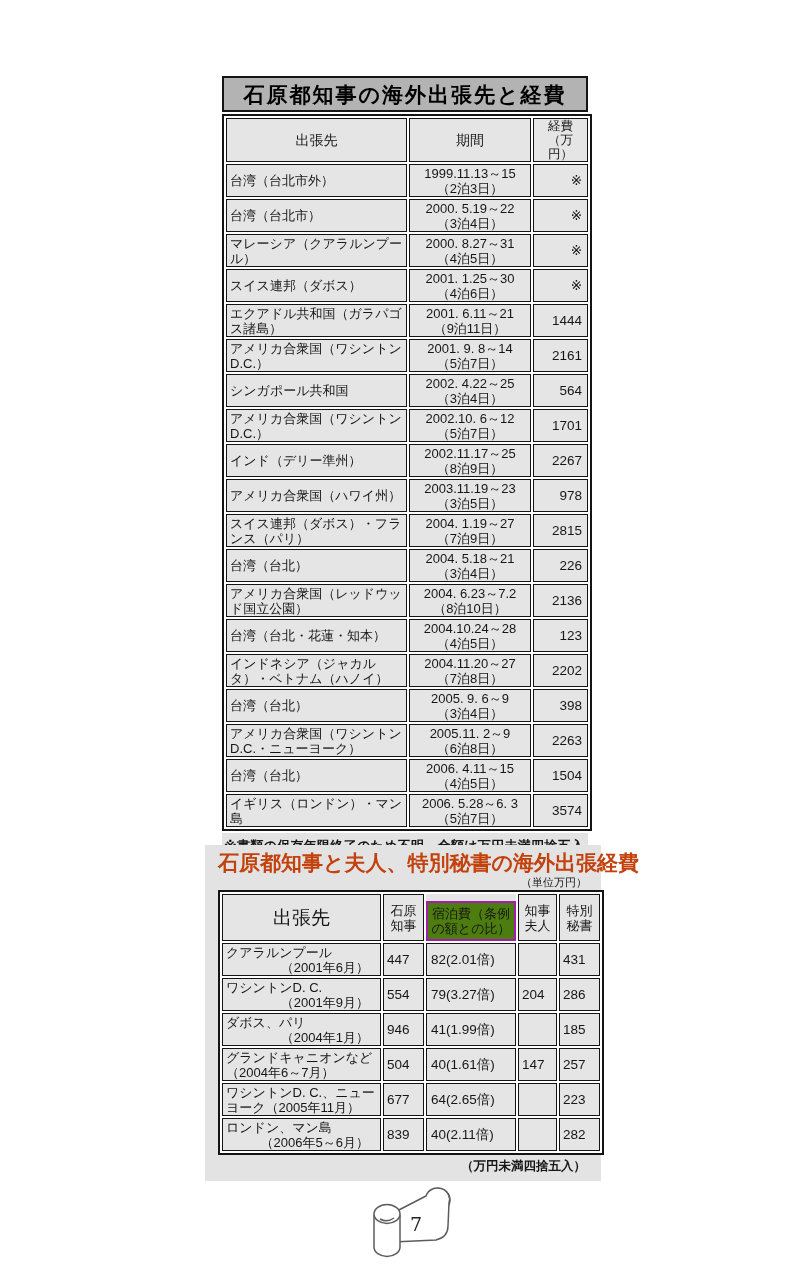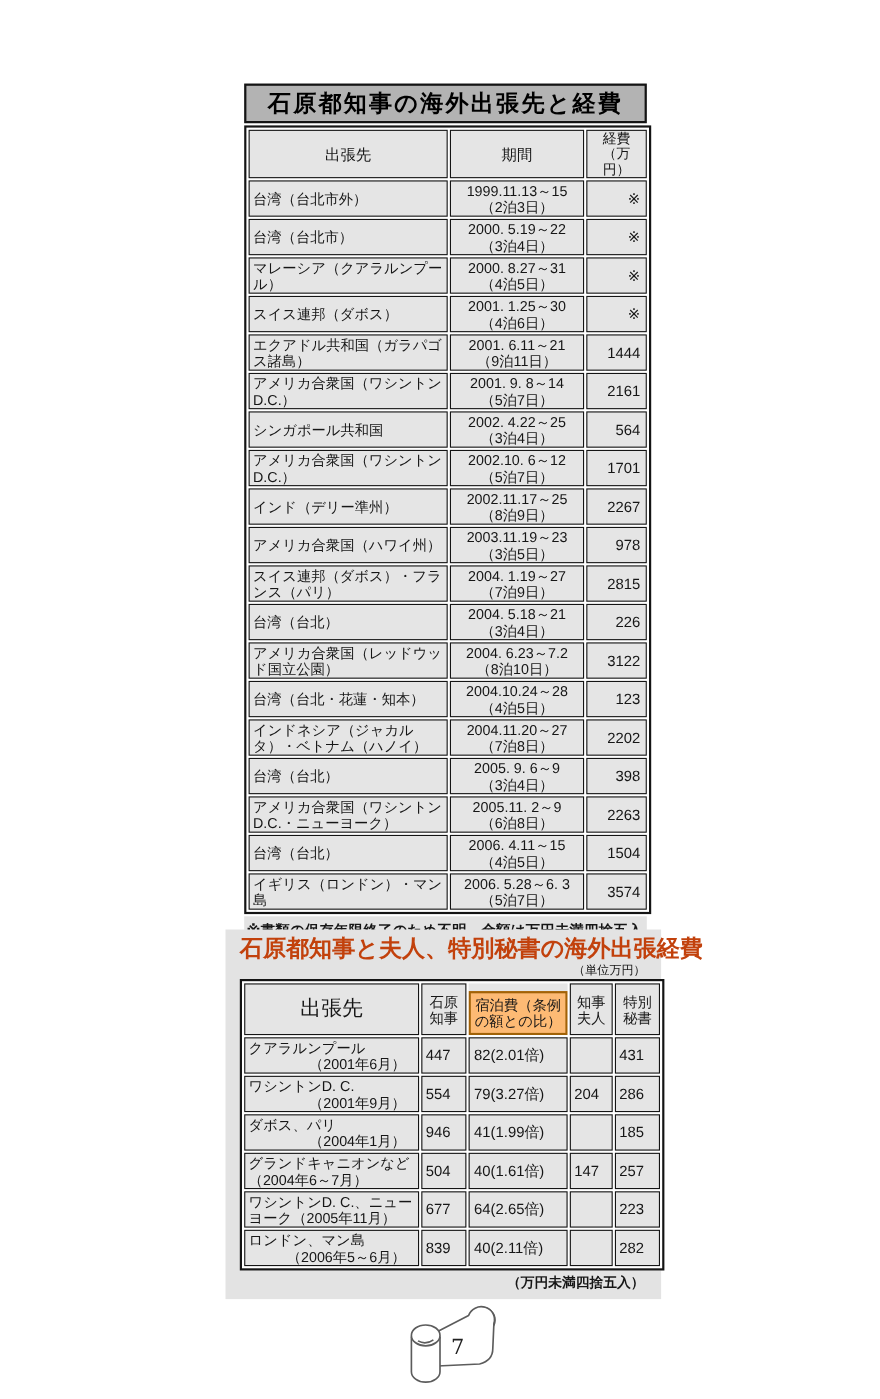--- a/index.html
+++ b/index.html
@@ -46,23 +46,23 @@
     font-weight:bold;font-size:21px;line-height:24px;text-align:center;
     white-space:nowrap;color:#c2410c;
   }
   .unit-note{text-align:right;font-size:11px;line-height:12px;margin:1px 1px 1px 0;}
   .bottom-grid{width:370px;}
   .bottom-grid th{height:45px;}
   th.dest-h{font-size:19px;font-weight:normal;}
   th.small-h{font-size:13px;line-height:15px;}
   th.lodg-th{padding:0;border:none;background:#e5e5e5;}
   .lodg-inner{
-    border:2px solid #a16207;margin-top:7px;height:calc(100% - 7px);
+    border:2px solid #a21caf;margin-top:7px;height:calc(100% - 7px);
     box-sizing:border-box;display:flex;align-items:center;justify-content:center;
-    white-space:pre-line;background:#fdba74;font-size:13px;line-height:15px;text-align:center;
+    white-space:pre-line;background:#4d7c0f;font-size:13px;line-height:15px;text-align:center;
   }
   .bottom-grid td{height:31px;}
   td.dest2{text-align:left;}
   .dn{text-align:left;}
   .dd{text-align:right;padding-right:8px;}
   td.num{text-align:right;padding-right:17px;font-size:13.5px;}
   td.lodg{text-align:left;padding-left:4px;font-size:13.5px;}
   .bottom-foot{
     text-align:right;font-size:12.5px;font-weight:bold;margin-top:3px;margin-right:2px;
   }
@@ -158,21 +158,21 @@
         <tr>
           <td class="dest">台湾（台北）</td>
           <td class="period">2004. 5.18～21
 （3泊4日）</td>
           <td class="cost">226</td>
         </tr>
         <tr>
           <td class="dest">アメリカ合衆国（レッドウッド国立公園）</td>
           <td class="period">2004. 6.23～7.2
 （8泊10日）</td>
-          <td class="cost">3122</td>
+          <td class="cost">2136</td>
         </tr>
         <tr>
           <td class="dest">台湾（台北・花蓮・知本）</td>
           <td class="period">2004.10.24～28
 （4泊5日）</td>
           <td class="cost">123</td>
         </tr>
         <tr>
           <td class="dest">インドネシア（ジャカルタ）・ベトナム（ハノイ）</td>
           <td class="period">2004.11.20～27

